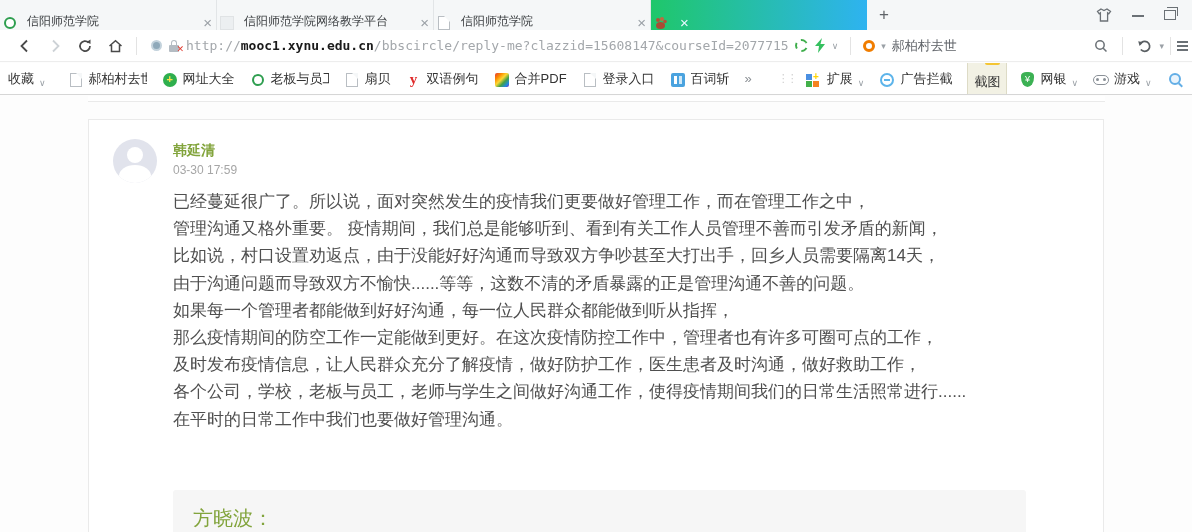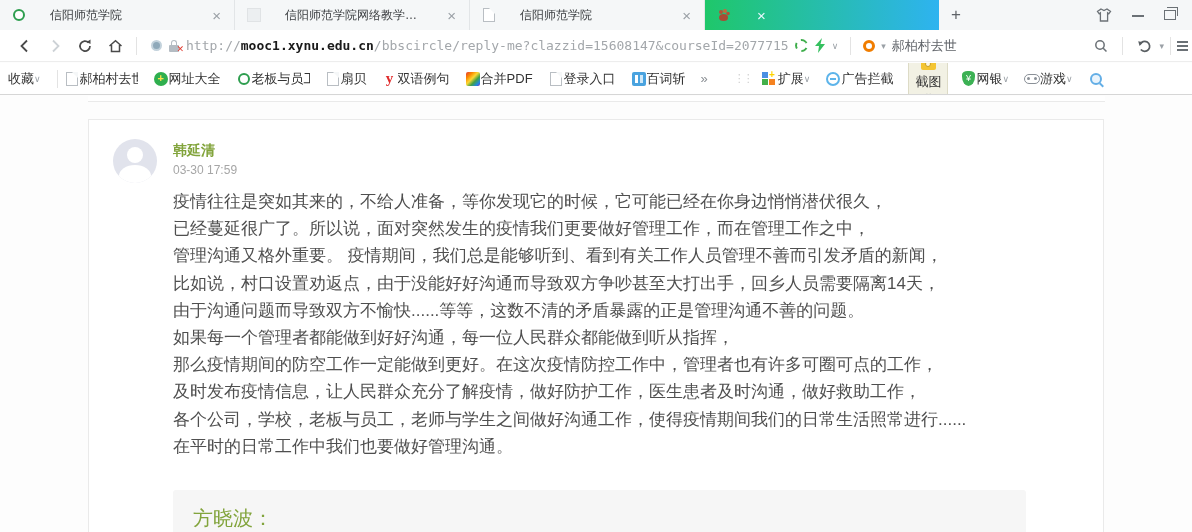--- a/index.html
+++ b/index.html
@@ -1,21 +1,21 @@
 <!DOCTYPE html>
 <html><head>
 <meta charset="utf-8">
 <style>
   html,body{margin:0;padding:0;}
   body{width:1192px;height:532px;overflow:hidden;position:relative;background:#fdfdfd;
        font-family:"Liberation Sans","DejaVu Sans",sans-serif;-webkit-font-smoothing:antialiased;}
   
   .tabbar{position:absolute;top:0;left:0;right:0;height:30px;background:#f5f7f8;
           border-bottom:1px solid #e0e3e5;display:flex;align-items:stretch;}
-  .tab{flex:0 0 212px;display:flex;align-items:center;gap:24px;padding:0 11px;
+  .tab{flex:0 0 212px;display:flex;align-items:flex-end;gap:10px;padding:0 2px;
        border-right:1px solid #e2e5e7;font-size:12px;color:#3d4043;min-width:0;}
   .tab-title{white-space:nowrap;overflow:hidden;text-overflow:ellipsis;flex:1;}
   .tab-close{color:#9aa0a6;font-size:15px;line-height:1;padding:0 2px;cursor:default;}
   .tab.active{background:linear-gradient(90deg,#1fc76a,#2eb3f0);color:#fff;border-right:none;}
   .tab.active .tab-close{color:#eaf8ff;}
   .newtab{width:34px;display:flex;align-items:center;justify-content:center;
           font-size:17px;color:#5f6368;}
   .wincontrols{margin-left:auto;display:flex;align-items:center;gap:20px;padding-right:16px;}
   .win-min{width:12px;height:1px;border-bottom:2px solid #6b7176;}
   .win-restore{width:10px;height:8px;border:1.5px solid #6b7176;position:relative;background:#f5f7f8;}
@@ -47,21 +47,21 @@
   .aperture{width:13px;height:13px;border:2px dashed #3fae4c;border-radius:50%;box-sizing:border-box;}
   .chev{font-size:9px;color:#9aa0a6;}
   .engine-ring{width:12px;height:12px;border:3px solid #f07d00;border-radius:50%;box-sizing:border-box;}
   .suggestion{font-size:13px;color:#5f6368;white-space:nowrap;}
   .menu-dots{display:flex;flex-direction:column;gap:2px;margin-right:-6px;}
   .menu-dots i{width:11px;height:2px;background:#6b7176;display:block;}
   
   .bmbar{position:absolute;top:63px;left:0;right:0;height:32px;background:#fff;
          border-bottom:1px solid #d6d6d6;display:flex;align-items:center;
          font-size:13px;color:#333;padding:0 8px;box-sizing:border-box;white-space:nowrap;overflow:hidden;}
-  .bm{display:inline-flex;align-items:center;margin-right:15px;flex:0 0 auto;}
+  .bm{display:inline-flex;align-items:flex-end;gap:5px;margin-right:15px;flex:0 0 auto;}
   .bm-label{max-width:58px;overflow:hidden;text-overflow:clip;}
   .ic{width:16px;height:16px;display:inline-flex;align-items:center;justify-content:center;flex:0 0 16px;}
   .ic-green-plus{width:14px;height:14px;border-radius:50%;background:#2faf4e;color:#ffe14d;
                  font-size:11px;font-weight:bold;display:flex;align-items:center;justify-content:center;line-height:1;}
   .ic-red-y{color:#e02b2b;font-weight:bold;font-size:15px;font-family:"Liberation Serif",serif;}
   .ic-rainbow{width:14px;height:14px;border-radius:2px;
               background:linear-gradient(135deg,#e53935 0%,#fb8c00 25%,#fdd835 45%,#43a047 65%,#1e88e5 85%,#8e24aa 100%);}
   .ic-bluebook{width:14px;height:14px;border-radius:2px;background:#4aa3df;position:relative;}
   .ic-bluebook:before{content:"";position:absolute;left:3px;top:3px;width:3px;height:8px;background:#fff;}
   .ic-bluebook:after{content:"";position:absolute;left:8px;top:3px;width:3px;height:8px;background:#cfe8f8;}
@@ -314,21 +314,20 @@
 
 </div>
 
 <div class="page">
   <div class="prev-card"></div>
   <div class="card">
     <div class="avatar"></div>
     <div class="post-author">韩延清</div>
     <div class="post-date">03-30 17:59</div>
     <div class="post-body">
-      <div>疫情往往是突如其来的，不给人准备，等你发现它的时候，它可能已经在你身边悄悄潜伏很久，</div>
       <div>已经蔓延很广了。所以说，面对突然发生的疫情我们更要做好管理工作，而在管理工作之中，</div>
       <div>管理沟通又格外重要。 疫情期间，我们总是能够听到、看到有关工作人员管理不善而引发矛盾的新闻，</div>
       <div>比如说，村口设置劝返点，由于没能好好沟通而导致双方争吵甚至大打出手，回乡人员需要隔离14天，</div>
       <div>由于沟通问题而导致双方不愉快......等等，这数不清的矛盾暴露的正是管理沟通不善的问题。</div>
       <div>如果每一个管理者都能做到好好沟通，每一位人民群众都能做到听从指挥，</div>
       <div>那么疫情期间的防空工作一定能做到更好。在这次疫情防控工作中，管理者也有许多可圈可点的工作，</div>
       <div>及时发布疫情信息，让人民群众充分了解疫情，做好防护工作，医生患者及时沟通，做好救助工作，</div>
       <div>各个公司，学校，老板与员工，老师与学生之间做好沟通工作，使得疫情期间我们的日常生活照常进行......</div>
       <div>在平时的日常工作中我们也要做好管理沟通。</div>
     </div>

